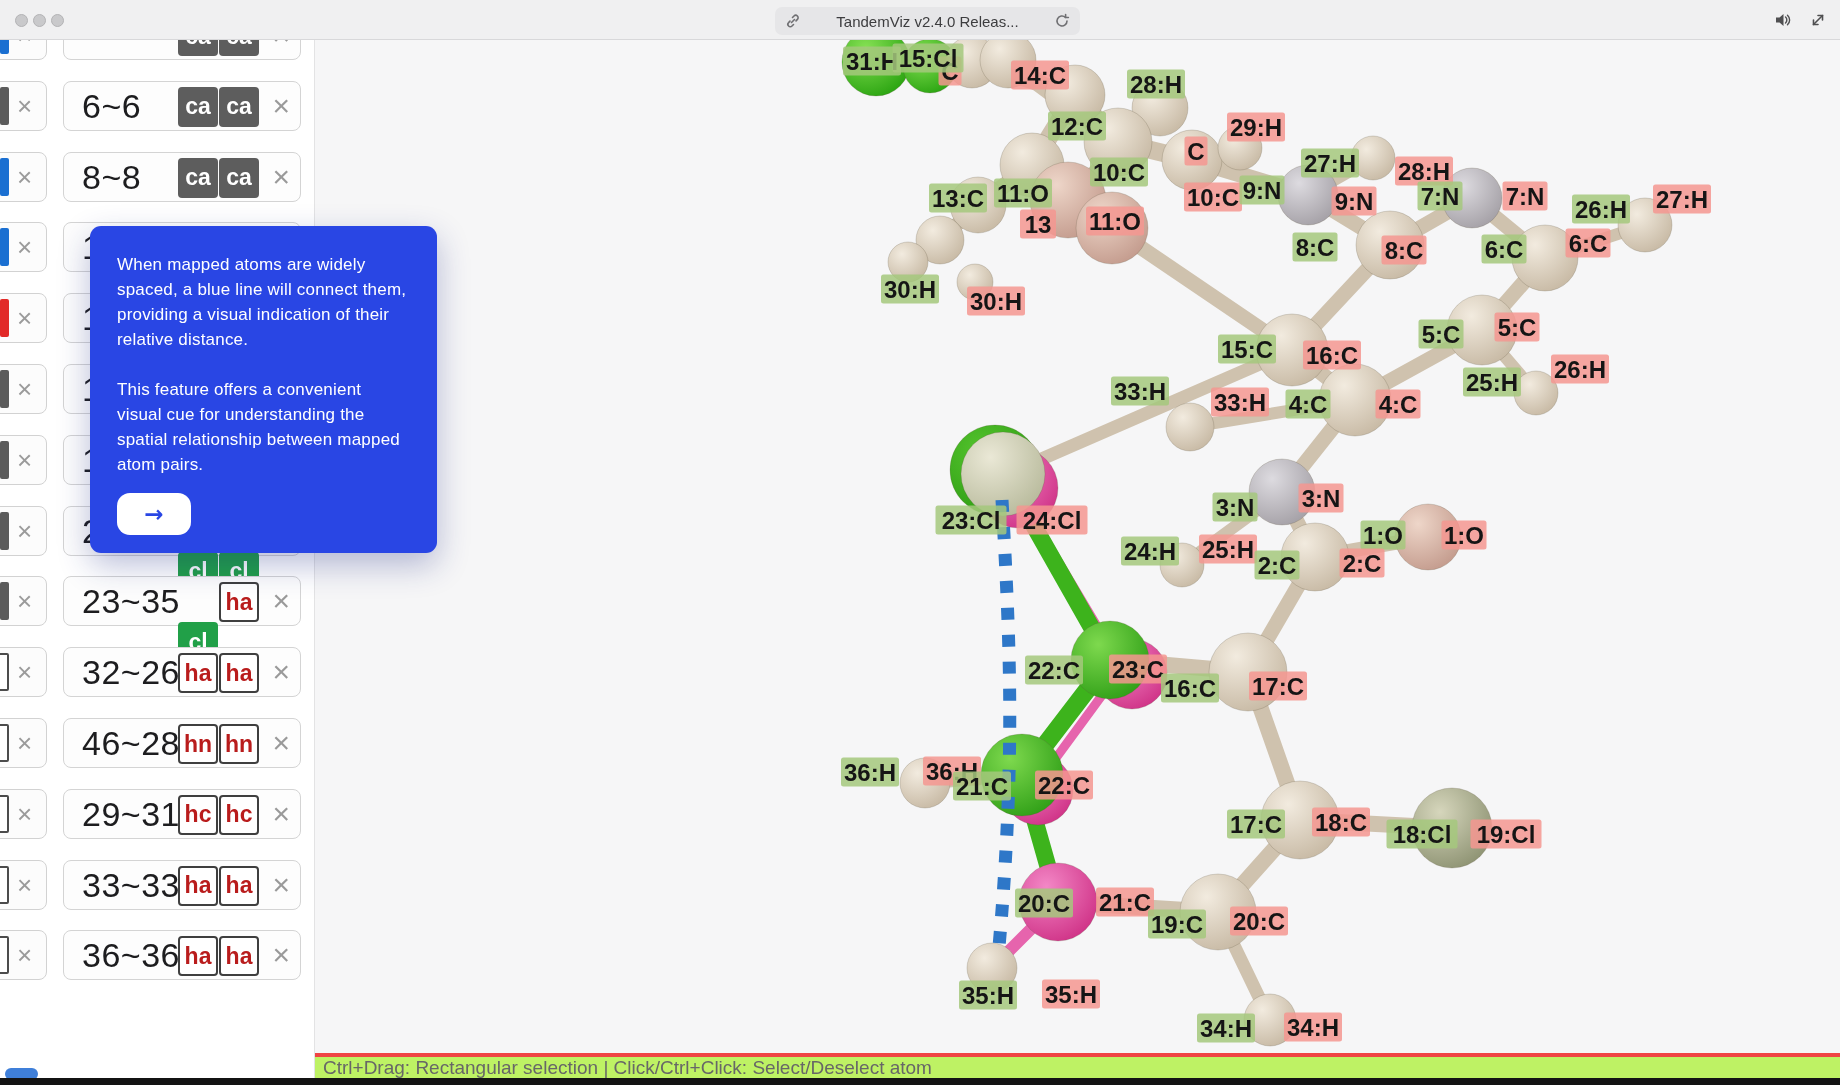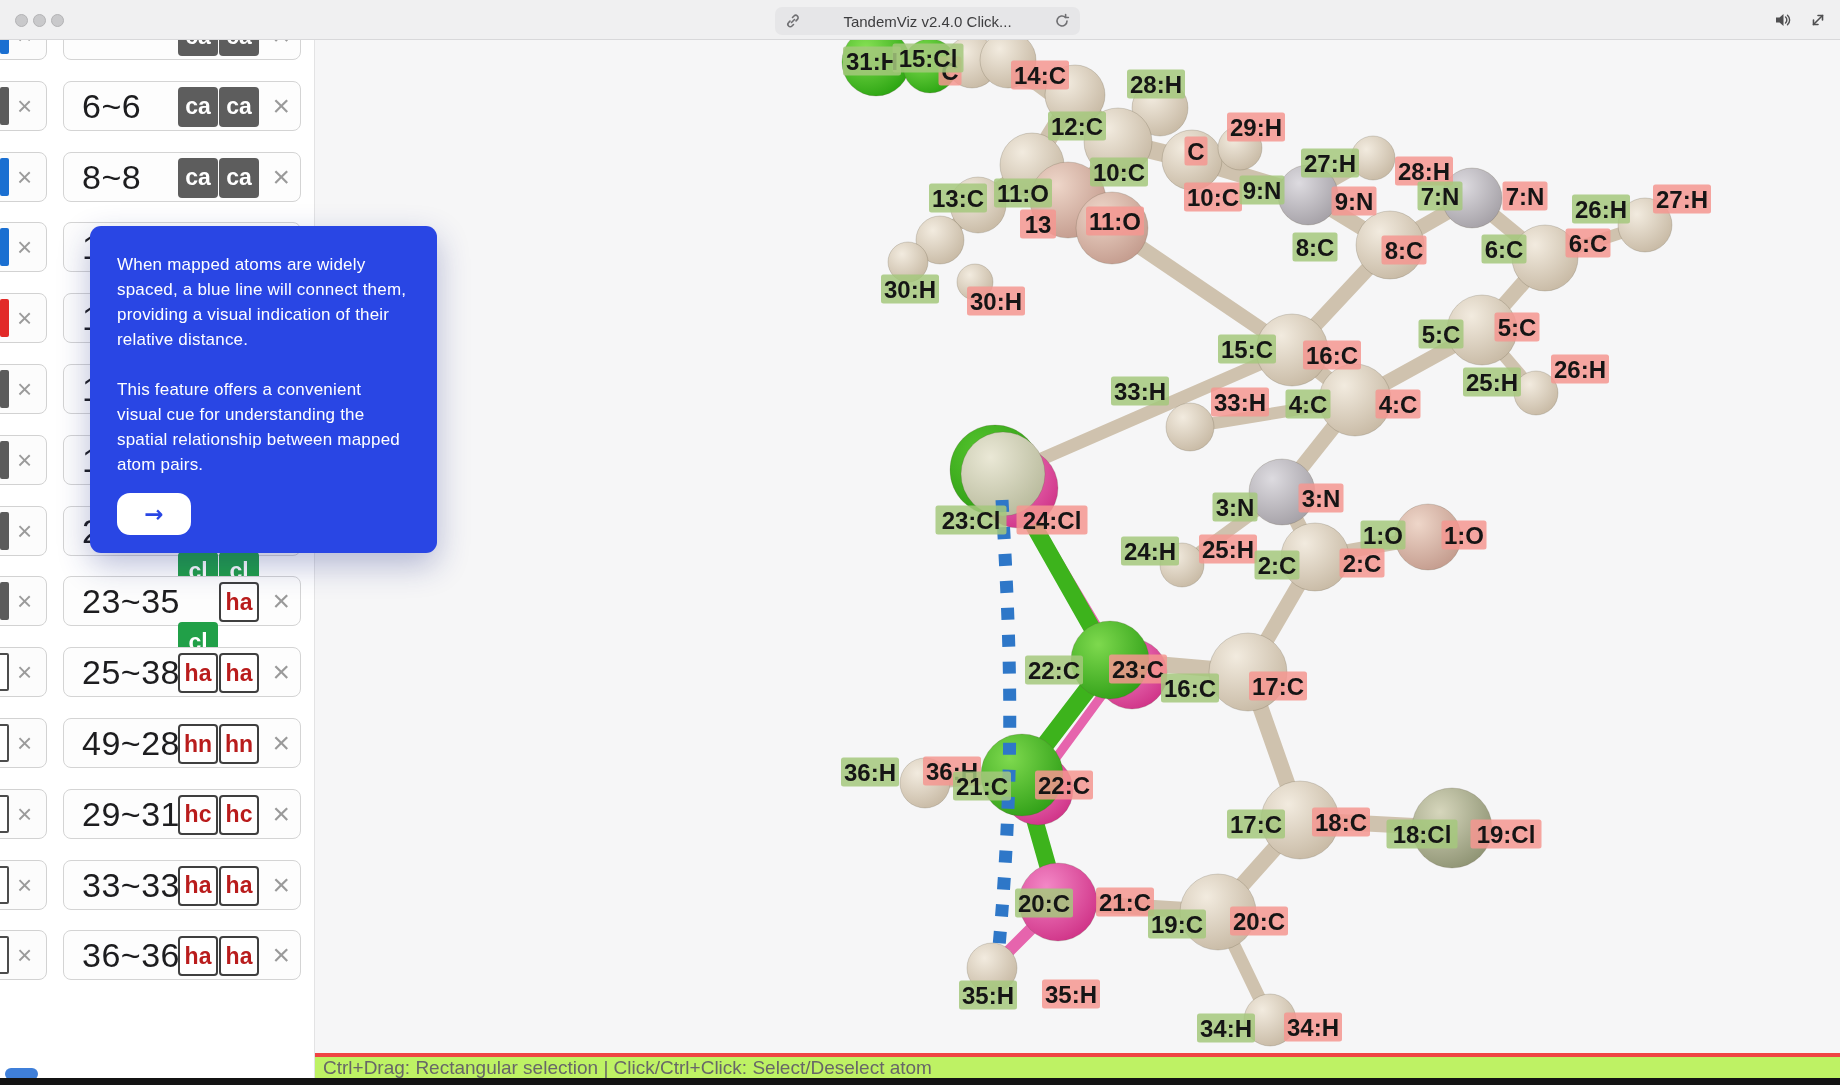--- a/index.html
+++ b/index.html
@@ -583,33 +583,33 @@
             <span class="chip c1 outline">ha</span>
             <span class="rowx">×</span>
           </div>
         </div>
         <div class="mrow" style="top: 607.2px; left: 0px;">
           <div class="minibox">
             <span class="minibar outline"></span>
             <span class="minix">×</span>
           </div>
           <div class="mainbox">
-            <span class="pairnum">25~38</span>
+            <span class="pairnum">32~26</span>
             <span class="chip c0 outline">ha</span>
             <span class="chip c1 outline">ha</span>
             <span class="rowx">×</span>
           </div>
         </div>
         <div class="mrow" style="top: 678px; left: 0px;">
           <div class="minibox">
             <span class="minibar outline"></span>
             <span class="minix">×</span>
           </div>
           <div class="mainbox">
-            <span class="pairnum">49~28</span>
+            <span class="pairnum">46~28</span>
             <span class="chip c0 outline">hn</span>
             <span class="chip c1 outline">hn</span>
             <span class="rowx">×</span>
           </div>
         </div>
         <div class="mrow" style="top: 748.8px; left: 0px;">
           <div class="minibox">
             <span class="minibar outline"></span>
             <span class="minix">×</span>
           </div>
@@ -664,21 +664,21 @@
     <div class="traffic" style="left:33px"></div>
     <div class="traffic" style="left:51px"></div>
     <div class="urlpill">
       <span class="tbicon">
         <svg width="16" height="16" viewBox="0 0 16 16" fill="none" stroke="#707073" stroke-width="1.6" stroke-linecap="round">
           <path d="M6.5 9.5 L9.5 6.5"></path>
           <path d="M7.5 4.5 L9 3 a2.4 2.4 0 0 1 3.4 3.4 L11 7.9"></path>
           <path d="M8.5 11.5 L7 13 a2.4 2.4 0 0 1 -3.4 -3.4 L5 8.1"></path>
         </svg>
       </span>
-      <span class="urltitle">TandemViz v2.4.0 Click...</span>
+      <span class="urltitle">TandemViz v2.4.0 Releas...</span>
       <span class="tbicon">
         <svg width="16" height="16" viewBox="0 0 16 16" fill="none" stroke="#707073" stroke-width="1.6" stroke-linecap="round">
           <path d="M13 8 a5 5 0 1 1 -1.6 -3.7"></path>
           <path d="M11.6 1.6 L11.6 4.5 L14.4 4.5"></path>
         </svg>
       </span>
     </div>
     <div class="rightIcons">
       <span>
         <svg width="17" height="16" viewBox="0 0 17 16" fill="#4f4f51">

